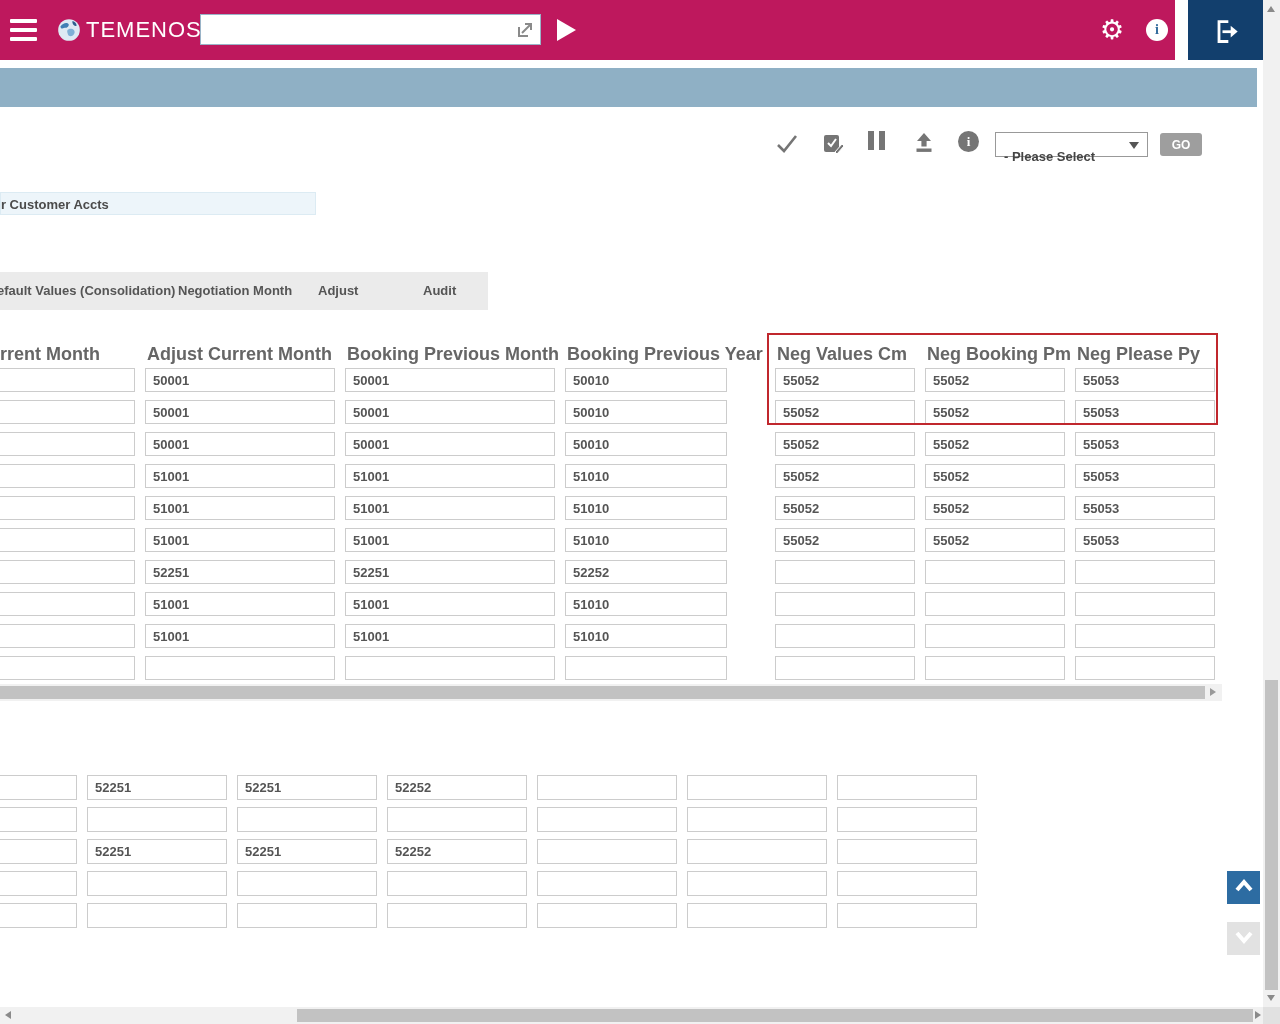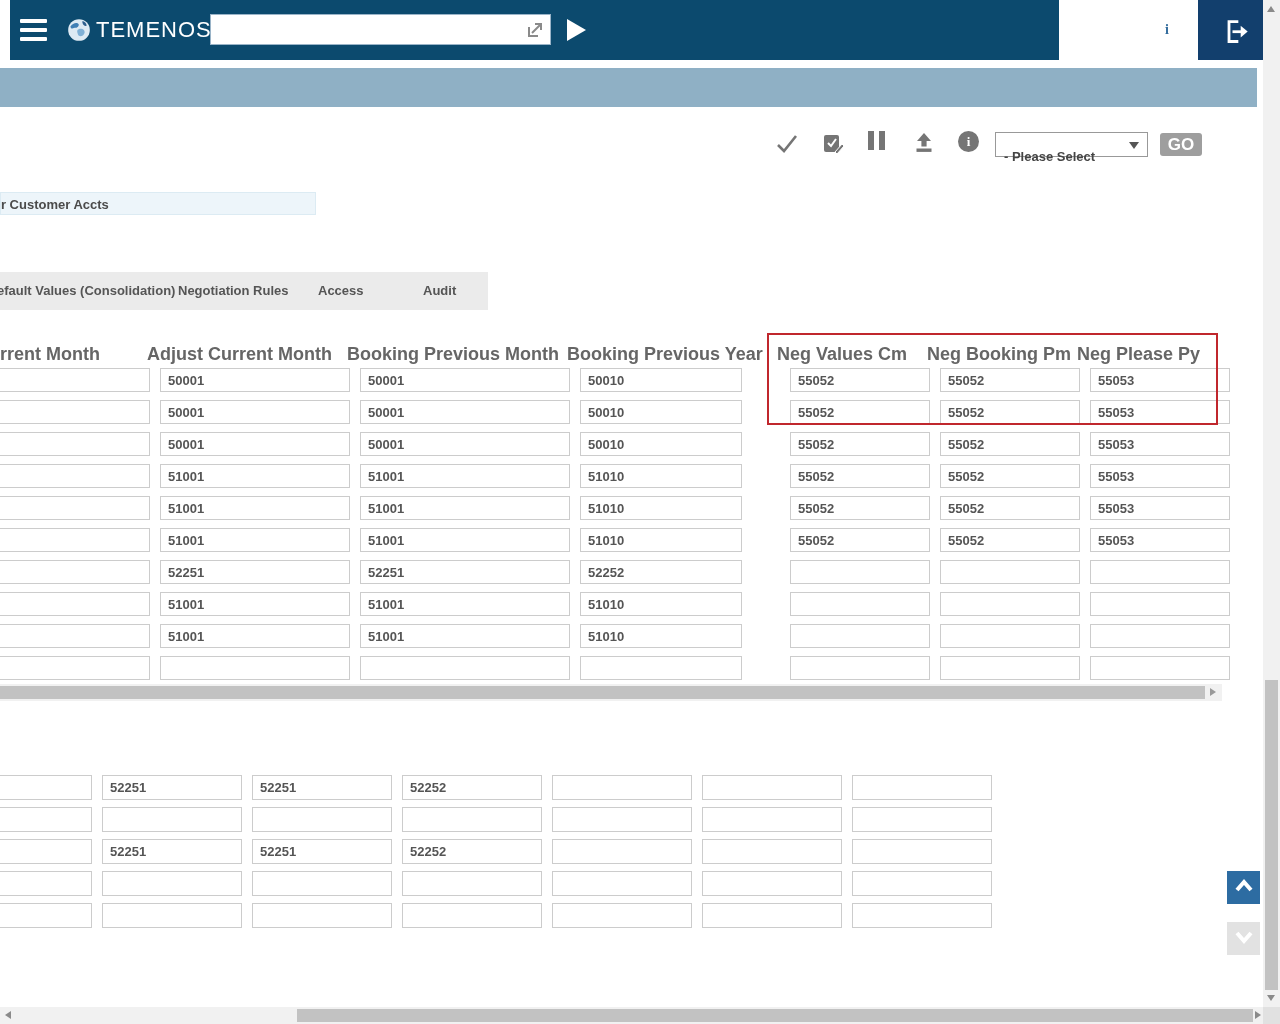--- a/index.html
+++ b/index.html
@@ -1,21 +1,21 @@
 <!DOCTYPE html>
 <html><head>
 <meta charset="utf-8">
 <style>
   * { margin:0; padding:0; box-sizing:border-box; }
   html,body { width:1280px; height:1024px; overflow:hidden; background:#fff;
     font-family:"Liberation Sans", sans-serif; }
   .page { position:relative; width:1280px; height:1024px; overflow:hidden; background:#fff; }
 
   
-  .topbar { position:absolute; left:10px; top:0; width:1049px; height:60px; background:#0c4a6e; }
+  .topbar { position:absolute; left:0; top:0; width:1175px; height:60px; background:#be185d; }
   .hamburger { position:absolute; left:10px; top:19px; width:27px; height:22px; cursor:pointer; }
   .hamburger span { display:block; height:4px; background:#fff; border-radius:1px; margin-bottom:5px; }
   .globe { position:absolute; left:56px; top:17px; }
   .brand { position:absolute; left:86px; top:17px; color:#fff; font-size:22px; letter-spacing:1px; font-weight:400; }
   .searchbox { position:absolute; left:200px; top:14px; width:341px; height:31px; background:#fff; border:1px solid #9ab4c8; }
   .searchbox input { position:absolute; left:4px; top:0; width:300px; height:29px; border:none; outline:none; font-size:14px; color:#333; background:transparent; }
   .goto-ic { position:absolute; right:4px; top:4px; }
   .play-ic { position:absolute; left:557px; top:19px; width:0; height:0;
     border-top:11px solid transparent; border-bottom:11px solid transparent; border-left:19px solid #fff; cursor:pointer; }
   .gear-ic { position:absolute; left:1100px; top:15px; color:#fff; font-size:27px; line-height:30px;
@@ -34,41 +34,41 @@
   .tb-ic { position:absolute; top:3px; cursor:pointer; }
   .pause-ic span { display:inline-block; width:6px; height:19px; background:#757575; margin-right:5px; }
   .tb-info { width:21px; height:21px; border-radius:50%; background:#757575; color:#fff; text-align:center;
     font-weight:bold; font-size:13px; line-height:21px; font-family:"Liberation Serif", serif; }
   .select-wrap { position:absolute; left:995px; top:4px; width:153px; height:25px; background:#fff;
     border:1px solid #999; cursor:pointer; }
   .select-wrap .sel-txt { position:absolute; left:8px; top:16px; font-size:13px; font-weight:bold; color:#444; }
   .caret-down { position:absolute; right:8px; top:9px; width:0; height:0;
     border-left:5px solid transparent; border-right:5px solid transparent; border-top:7px solid #555; }
   .go-btn { position:absolute; left:1160px; top:5px; width:42px; height:23px; background:#9e9e9e; border:none;
-    border-radius:3px; color:#fff; font-weight:bold; font-size:17px; cursor:pointer; font-family:"Liberation Sans",sans-serif; }
+    border-radius:3px; color:#fff; font-weight:bold; font-size:12px; cursor:pointer; font-family:"Liberation Sans",sans-serif; }
 
   
   .section-label { position:absolute; left:0; top:192px; width:316px; height:23px; background:#edf5fa;
     border:1px solid #dcebf3; overflow:hidden; }
   .section-label span { position:absolute; left:-8px; top:4px; font-size:13px; font-weight:bold; color:#4b4b4b; white-space:nowrap; }
 
   
   .tabbar { position:absolute; left:0; top:272px; width:488px; height:38px; background:#ebebeb; overflow:hidden; }
   .tab { position:absolute; top:11px; font-size:13px; font-weight:bold; color:#555; white-space:nowrap; cursor:pointer; }
   .tab.t0 { left:-3px; } .tab.t1 { left:178px; } .tab.t2 { left:318px; } .tab.t3 { left:423px; }
 
   
   .col-header { position:absolute; top:0; font-size:18px; font-weight:bold; color:#666; white-space:nowrap; }
   .g1-headers { position:absolute; left:0; top:344px; width:1256px; height:16px; }
   .g1-headers .h0{left:0;} .g1-headers .h1{left:147px;} .g1-headers .h2{left:347px;}
   .g1-headers .h3{left:567px;} .g1-headers .h4{left:777px;} .g1-headers .h5{left:927px;} .g1-headers .h6{left:1077px;}
 
   .grid { position:absolute; left:0; width:1256px; }
   .g1 { top:368px; } .g2 { top:775px; }
-  .grid-row { position:relative; height:32px;margin-left:15px; }
+  .grid-row { position:relative; height:32px; }
   .cell { position:absolute; top:0; height:24px; border:1px solid #ccc; background:#fff; color:#555;
     font-size:13px; font-weight:bold; padding-left:7px; outline:none; font-family:"Liberation Sans",sans-serif; }
   .g1 .c0{left:-40px;width:175px;} .g1 .c1{left:145px;width:190px;} .g1 .c2{left:345px;width:210px;}
   .g1 .c3{left:565px;width:162px;} .g1 .c4{left:775px;width:140px;} .g1 .c5{left:925px;width:140px;}
   .g1 .c6{left:1075px;width:140px;}
   .g2 .cell{height:25px;}
   .g2 .c0{left:-40px;width:117px;} .g2 .c1{left:87px;width:140px;} .g2 .c2{left:237px;width:140px;}
   .g2 .c3{left:387px;width:140px;} .g2 .c4{left:537px;width:140px;} .g2 .c5{left:687px;width:140px;}
   .g2 .c6{left:837px;width:140px;}
 
@@ -171,22 +171,22 @@
     </div>
     <button class="go-btn">GO</button>
   </div>
 
   <div class="section-label">
     <span>or Customer Accts</span>
   </div>
 
   <div class="tabbar">
     <span class="tab t0">efault Values (Consolidation)</span>
-    <span class="tab t1">Negotiation Rules</span>
-    <span class="tab t2">Access</span>
+    <span class="tab t1">Negotiation Month</span>
+    <span class="tab t2">Adjust</span>
     <span class="tab t3">Audit</span>
   </div>
 
   <div class="g1-headers">
       <span class="col-header h0">rrent Month</span>
       <span class="col-header h1">Adjust Current Month</span>
       <span class="col-header h2">Booking Previous Month</span>
       <span class="col-header h3">Booking Previous Year</span>
       <span class="col-header h4">Neg Values Cm</span>
       <span class="col-header h5">Neg Booking Pm</span>

